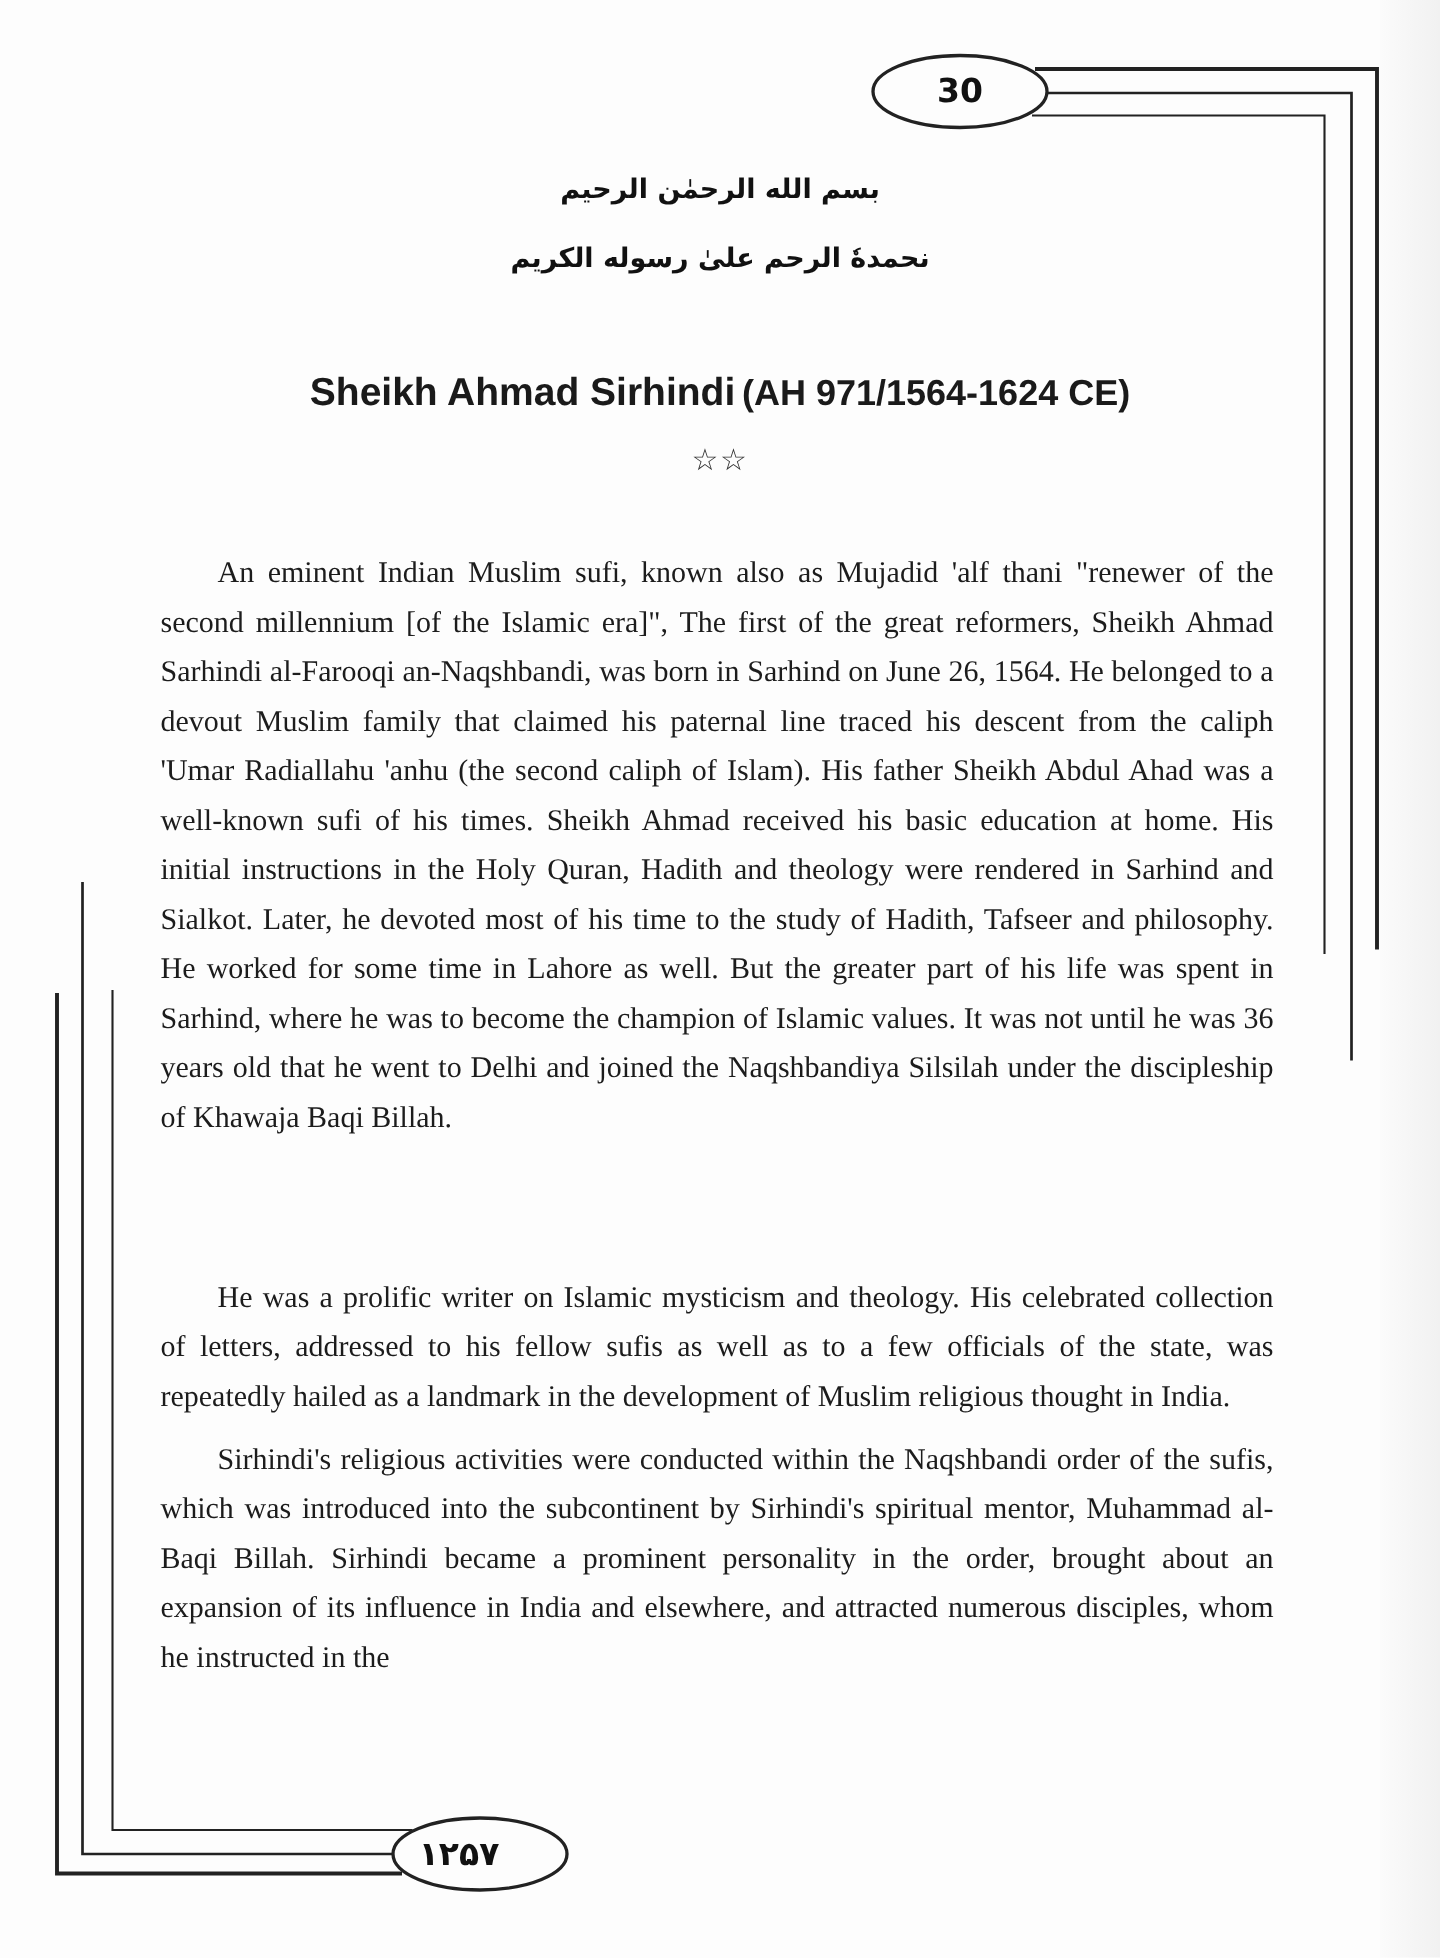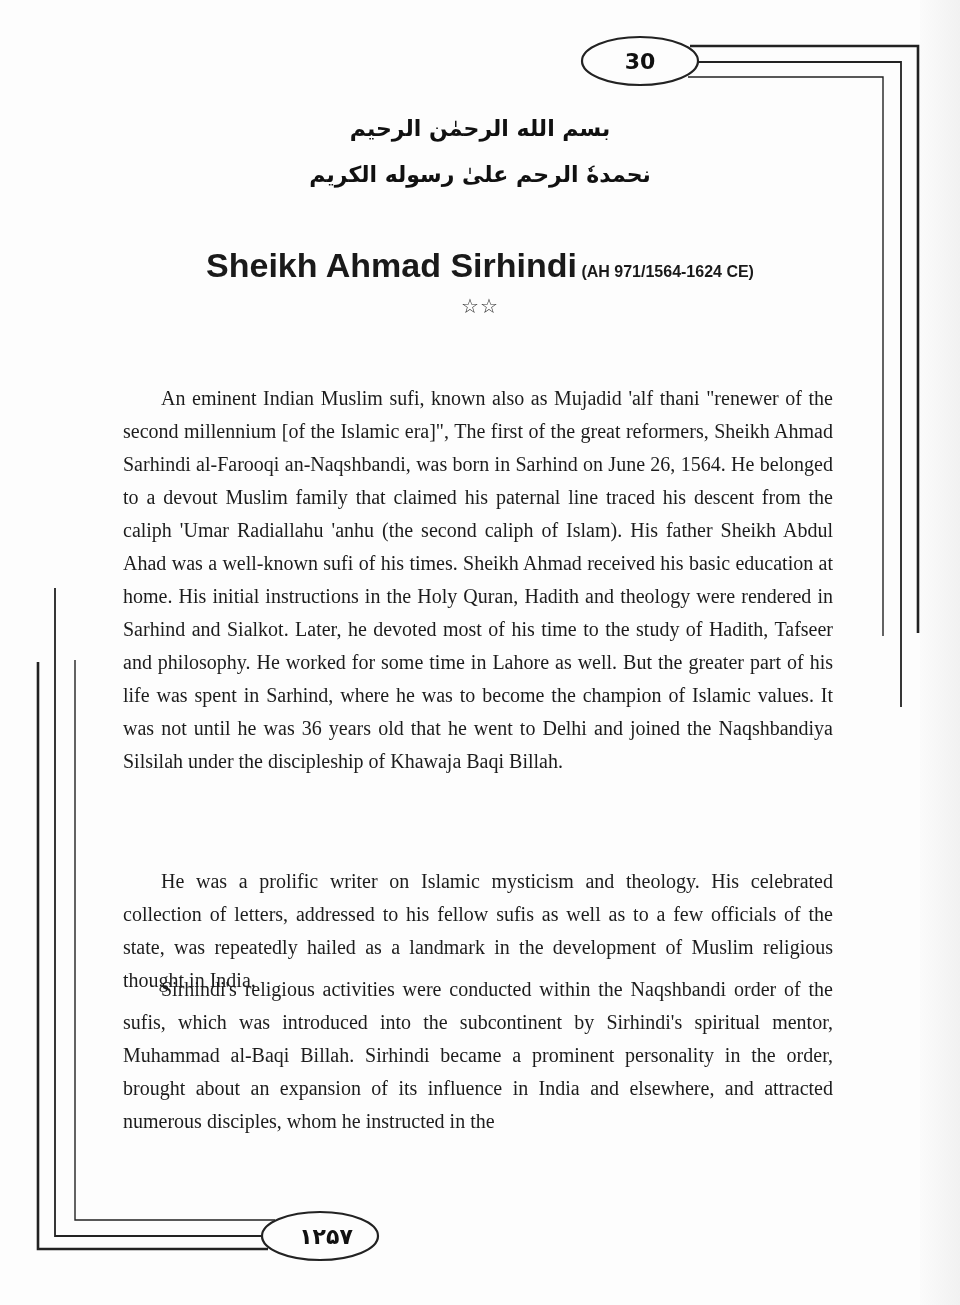--- a/index.html
+++ b/index.html
@@ -14,45 +14,45 @@
     background: linear-gradient(to right, #fbfbfb, #f1f1f1);
   }
   svg.frame { position: absolute; left: 0; top: 0; }
   .page-num {
     position: absolute; width: 116px; height: 48px;
     display: flex; align-items: center; justify-content: center;
     font-family: "DejaVu Sans", sans-serif; font-weight: bold; font-size: 22px;
     color: #111;
   }
   #pn-top { left: 582px; top: 37px; }
-  #pn-bottom { left: 268px; top: 1212px; }
+  #pn-bottom { left: 248px; top: 1212px; }
   .basmala {
     position: absolute; left: 260px; width: 440px; text-align: center;
-    font-family: "DejaVu Sans", sans-serif; font-weight: bold; font-size: 22px;
+    font-family: "DejaVu Sans", sans-serif; font-weight: bold; font-size: 18px;
     color: #111; direction: rtl;
   }
   #basmala-1 { top: 116px; }
   #basmala-2 { top: 162px; }
   .title {
     position: absolute; left: 120px; width: 720px; top: 246px; text-align: center;
     font-family: "Liberation Sans", sans-serif; font-weight: bold; color: #1a1a1a;
     white-space: nowrap;
   }
-  .title .name { font-size: 34px; text-align: right; }
-  .title .dates { font-size: 16px; }
+  .title .name { font-size: 26px; text-align: right; }
+  .title .dates { font-size: 24px; }
   .stars {
     position: absolute; left: 430px; width: 100px; top: 294px; text-align: center;
     font-family: "DejaVu Sans", sans-serif; font-size: 20px; color: #333; letter-spacing: 1px;
   }
   .body-text {
     position: absolute; left: 107px; width: 742px;
     font-size: 20px; line-height: 33px; text-align: justify;
     color: #1c1c1c;
   }
-  .body-text p { margin: 16px; text-indent: 38px; }
+  .body-text p { margin: 0; text-indent: 38px; }
   #para-1 { top: 366px; }
   #para-2 { top: 849px; }
   #para-3 { top: 957px; }
 </style>
 </head>
 <body>
 
 <div class="edge-shade"></div>
 
 <svg class="frame" width="960" height="1305">

